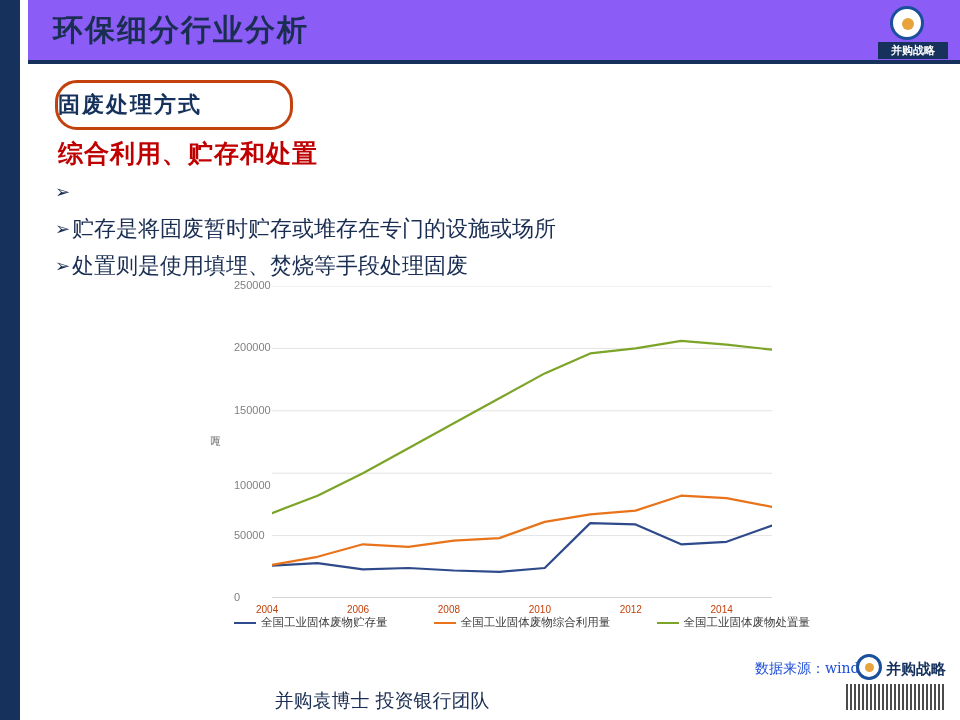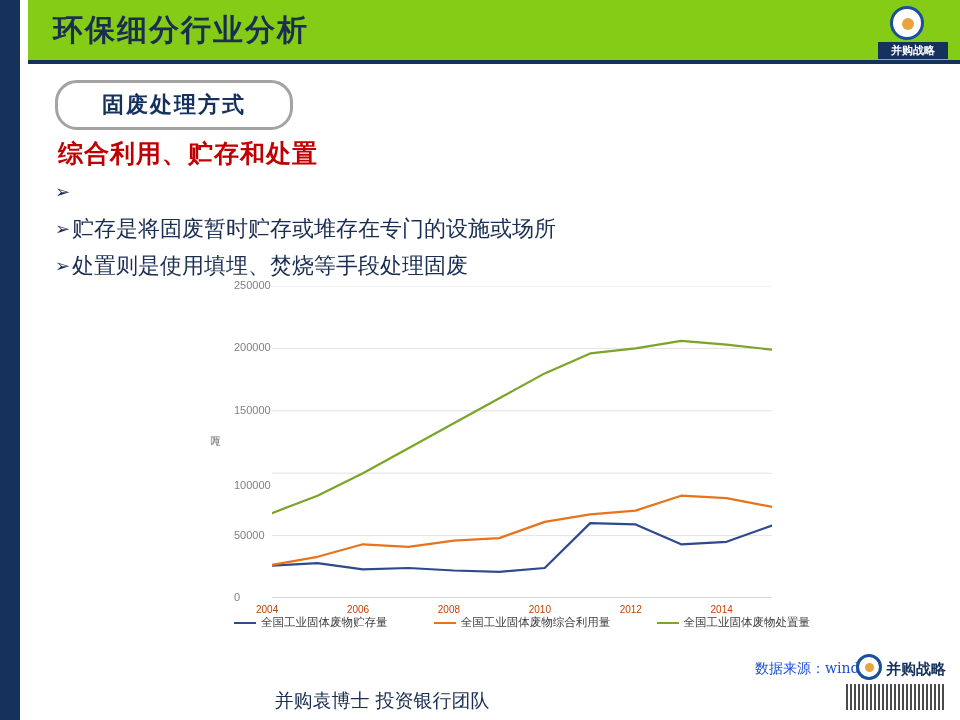--- a/index.html
+++ b/index.html
@@ -3,32 +3,32 @@
 <meta charset="utf-8">
 <style>
   html,body{margin:0;padding:0;}
   body{width:960px;height:720px;background:#ffffff;font-family:"Liberation Sans",sans-serif;position:relative;overflow:hidden;}
 
   
   .left-bar{position:absolute;left:0;top:0;width:28px;height:720px;background:#16325c;}
   .left-bar-inner{position:absolute;left:20px;top:0;width:8px;height:720px;background:#ffffff;}
 
   
-  .header{position:absolute;left:28px;top:0;width:932px;height:62px;background:#84cc16;}
+  .header{position:absolute;left:28px;top:0;width:932px;height:62px;background:#8b5cf6;}
   .header-title{position:absolute;left:25px;top:10px;font-family:"DejaVu Serif",serif;font-weight:bold;font-size:30px;color:#1a2e52;letter-spacing:2px;}
   .header-rule{position:absolute;left:28px;top:60px;width:932px;height:4px;background:#16325c;}
 
   
   .logo{position:absolute;right:12px;top:6px;width:70px;height:52px;}
   .logo-eye{position:absolute;left:12px;top:0;width:34px;height:34px;border-radius:50%;border:3px solid #1a4f9c;box-sizing:border-box;background:#ffffff;}
   .logo-eye:after{content:"";position:absolute;left:9px;top:9px;width:12px;height:12px;border-radius:50%;background:#e8a33d;}
   .logo-text{position:absolute;left:0;top:36px;width:70px;text-align:center;font-size:11px;font-weight:bold;color:#1a4f9c;background:#16325c;color:#ffffff;padding:1px 0;font-family:"DejaVu Sans",sans-serif;}
 
   
-  .pill{position:absolute;left:55px;top:80px;width:232px;height:44px;border:3px solid #a3a3a3;border-radius:22px;background:#ffffff;display:flex;align-items:center;justify-content:center;}
+  .pill{position:absolute;left:55px;top:80px;width:232px;height:44px;border:3px solid #c2410c;border-radius:22px;background:#ffffff;display:flex;align-items:center;}
   .pill span{font-family:"DejaVu Serif",serif;font-size:22px;font-weight:bold;color:#16325c;letter-spacing:2px;}
 
   
   .subtitle{position:absolute;left:58px;top:137px;font-family:"DejaVu Serif",serif;font-size:25px;font-weight:bold;color:#c00000;letter-spacing:1px;}
 
   
   .bullets{position:absolute;left:55px;top:176px;width:890px;}
   .bullet{display:flex;align-items:flex-start;margin-bottom:6px;font-family:"DejaVu Serif",serif;font-size:22px;color:#1a2e52;line-height:31px;}
   .bullet .arrow{color:#1a2e52;font-size:18px;margin-right:2px;line-height:31px;}
 

